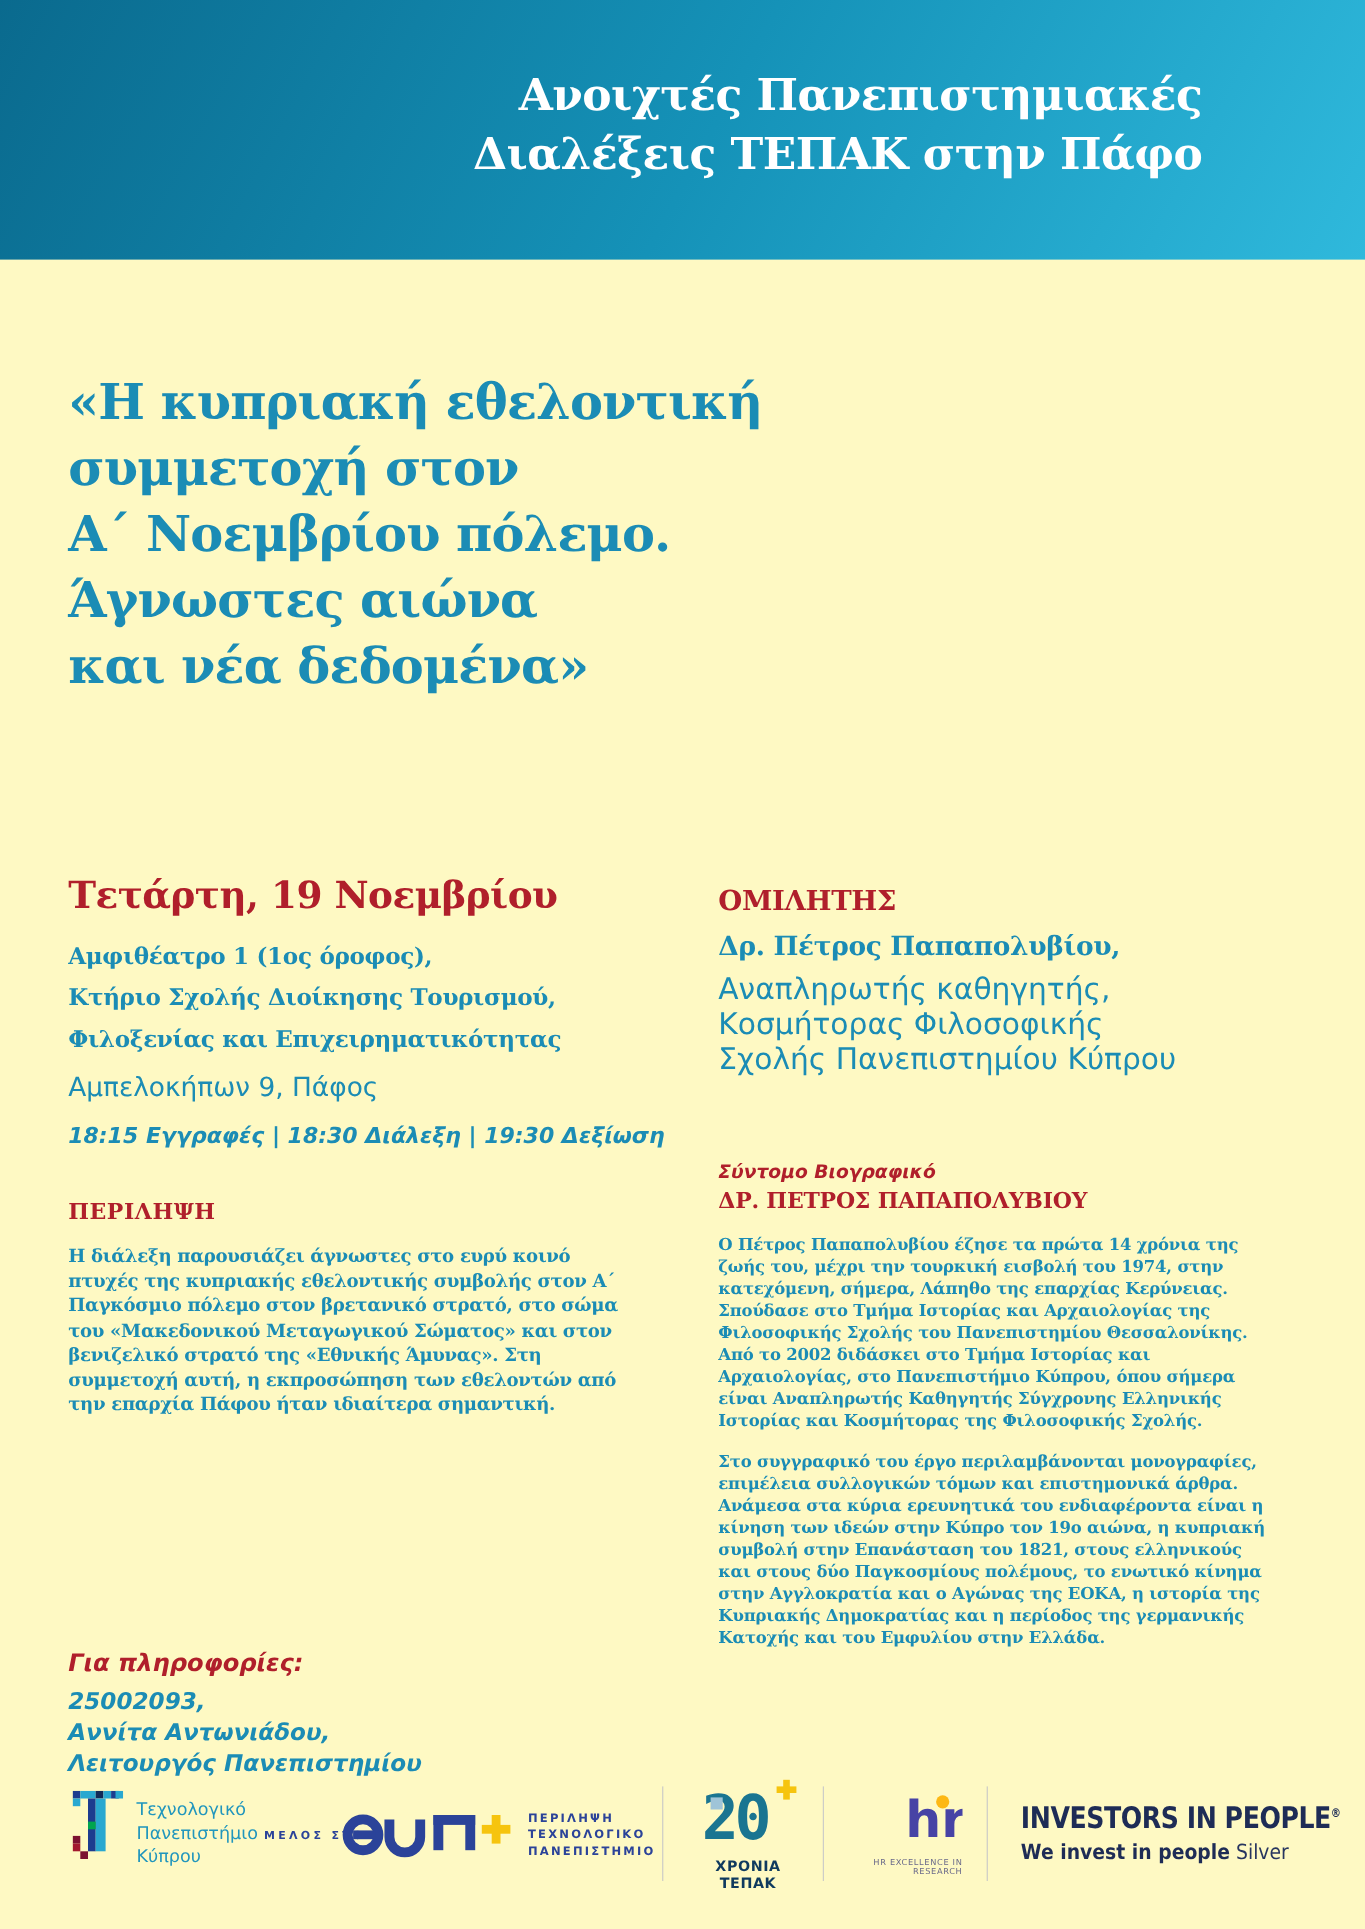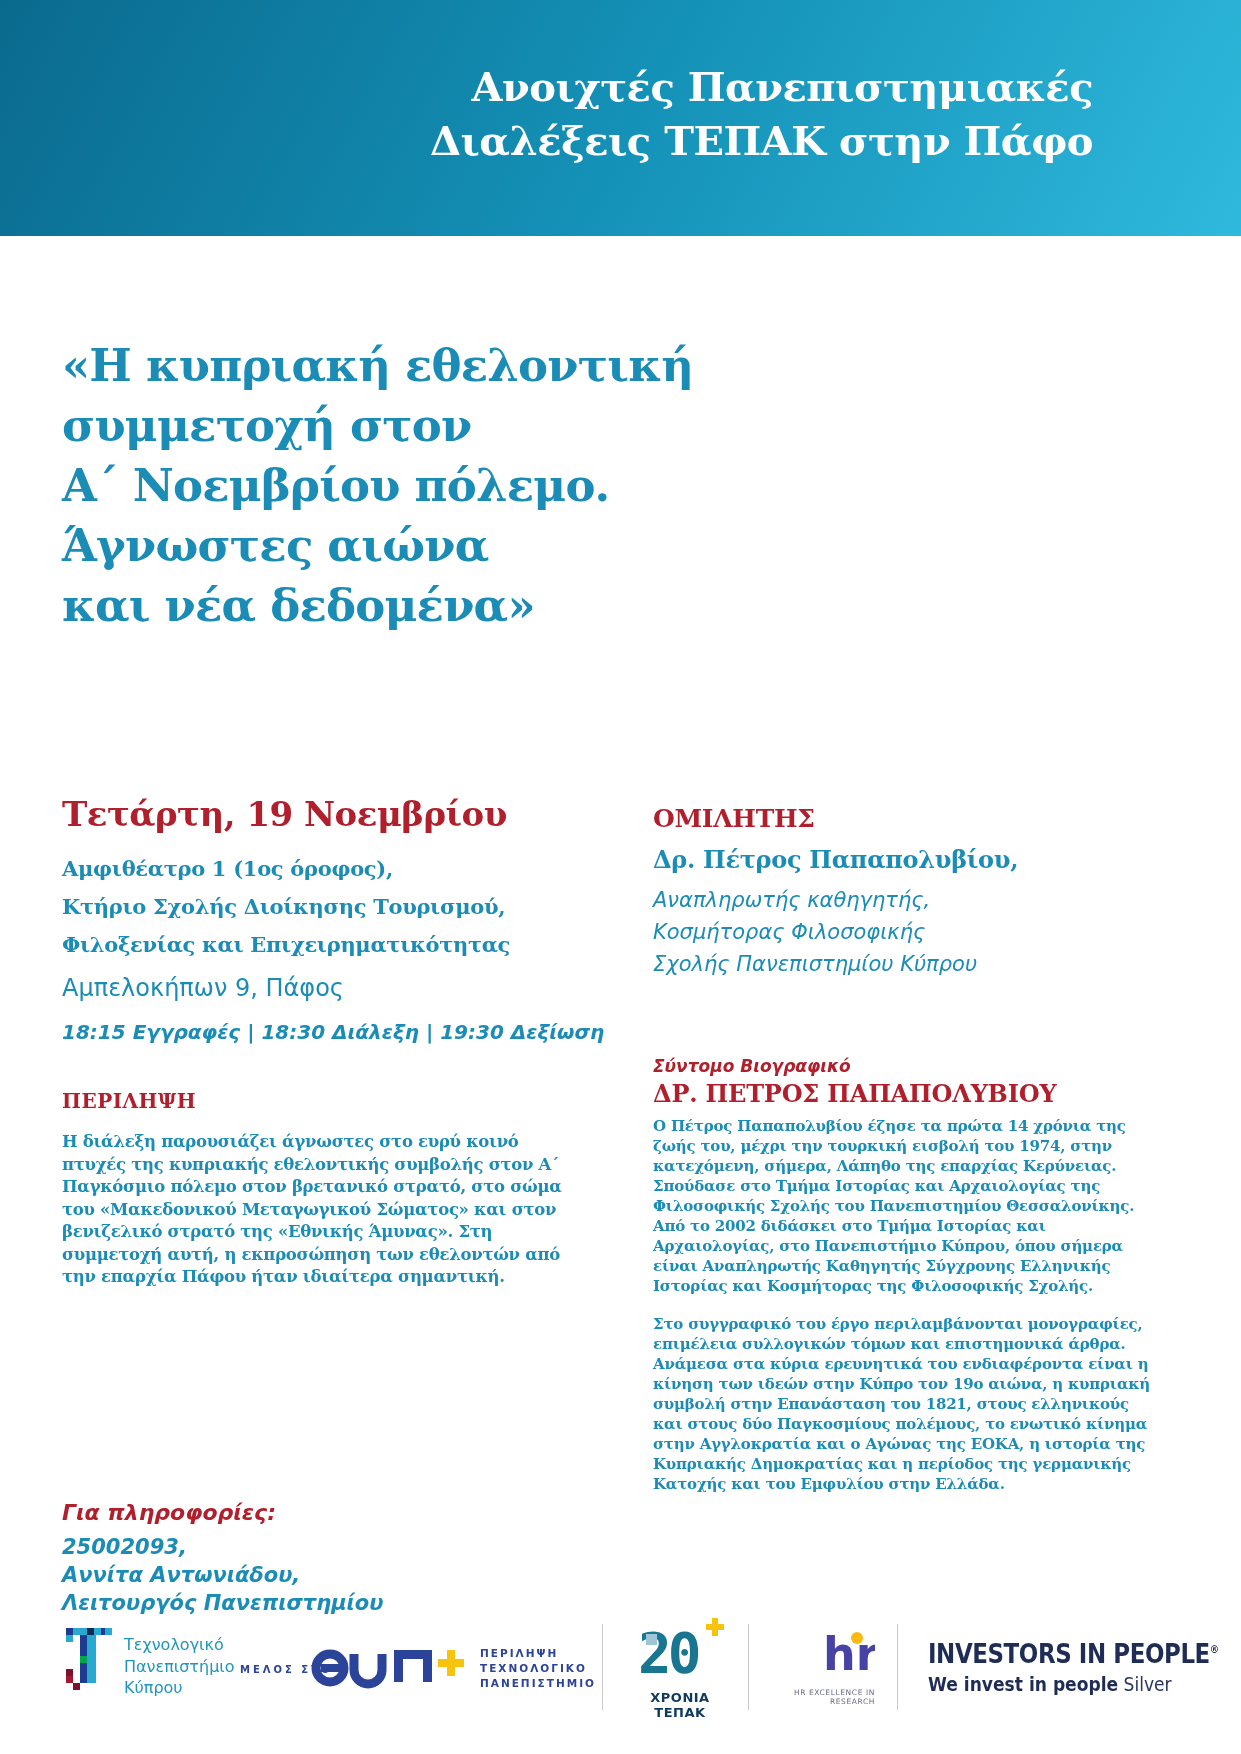--- a/index.html
+++ b/index.html
@@ -1,17 +1,17 @@
 <!DOCTYPE html>
 <html lang="el"><head>
 <meta charset="utf-8">
 <style>
   html,body{margin:0;padding:0;background:#e8e8e8;}
   .page{
-    position:relative; width:1241px; height:1754px; background:#ffffff;
+    position:relative; width:1241px; height:1754px; background:#fef9c3;
     margin:0 auto; overflow:hidden;
     font-family:"DejaVu Sans", sans-serif;
   }
   
   .banner{
     position:absolute; top:0; left:0; width:1241px; height:236px;
     background:linear-gradient(118deg,#0a6a8e 0%,#1592b8 52%,#2fb9dc 100%);
   }
   .banner-text{
     position:absolute; top:60px; right:148px; text-align:right; color:#ffffff;
@@ -44,40 +44,40 @@
   .speaker{ position:absolute; left:653px; top:804px; }
   .speaker-heading{
     color:#b01f2b; font-family:"DejaVu Serif", serif; font-weight:bold;
     font-size:25px; margin-bottom:12px; letter-spacing:-0.3px;
   }
   .speaker-name{
     color:#1b8cb5; font-family:"DejaVu Serif", serif; font-weight:bold;
     font-size:24px; margin-bottom:10px; letter-spacing:-0.3px;
   }
   .speaker-title{
-    color:#1b8cb5; font-size:21px; font-style:italic; line-height:32px;
+    color:#1b8cb5; font-size:27px; line-height:32px;
   }
   
   .summary{ position:absolute; left:62px; top:1060px; width:515px; }
   .summary-heading{
     color:#b01f2b; font-family:"DejaVu Serif", serif; font-weight:bold;
     font-size:20px; letter-spacing:0.5px; margin-bottom:18px;margin-top:29px;
   }
   .summary-body{
     color:#1b8cb5; font-family:"DejaVu Serif", serif; font-weight:bold;
     font-size:16.5px; line-height:22.5px; letter-spacing:-0.3px;
   }
   
   .bio{ position:absolute; left:653px; top:1056px; width:505px; }
   .bio-heading-italic{
     color:#b01f2b; font-size:17px; font-style:italic; font-weight:bold;
   }
   .bio-heading-caps{
     color:#b01f2b; font-family:"DejaVu Serif", serif; font-weight:bold;
-    font-size:24px; letter-spacing:-0.2px; margin:3px 0 8px 0;
+    font-size:20px; letter-spacing:-0.2px; margin:3px 0 18px 0;
   }
   .bio-para{
     color:#1b8cb5; font-family:"DejaVu Serif", serif; font-weight:bold;
     font-size:15px; line-height:20px; letter-spacing:-0.2px; margin:0 0 18px 0;
   }
   
   .contact{ position:absolute; left:62px; top:1500px; font-style:italic; font-weight:bold; }
   .contact-heading{ color:#b01f2b; font-size:22px; margin-bottom:8px; }
   .contact-line{ color:#1b8cb5; font-size:21px; line-height:28px; }
   

